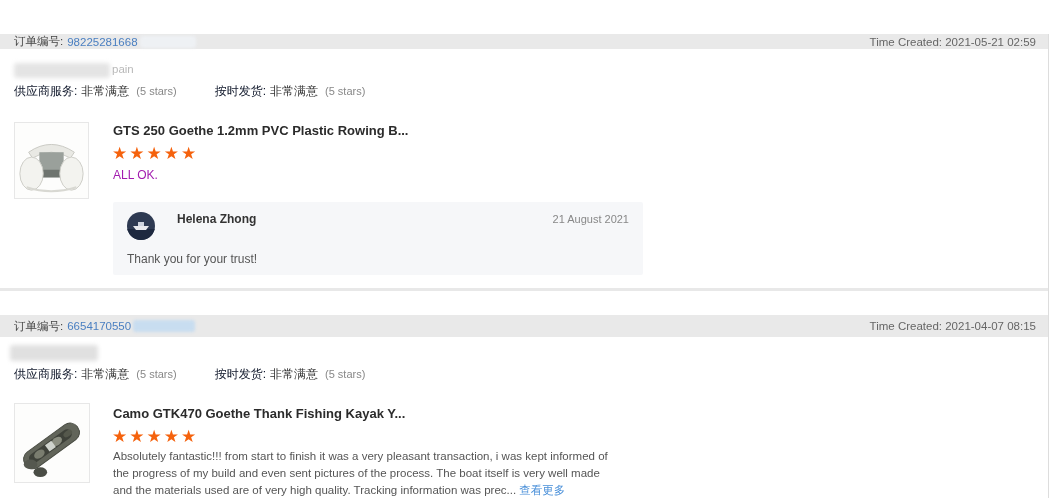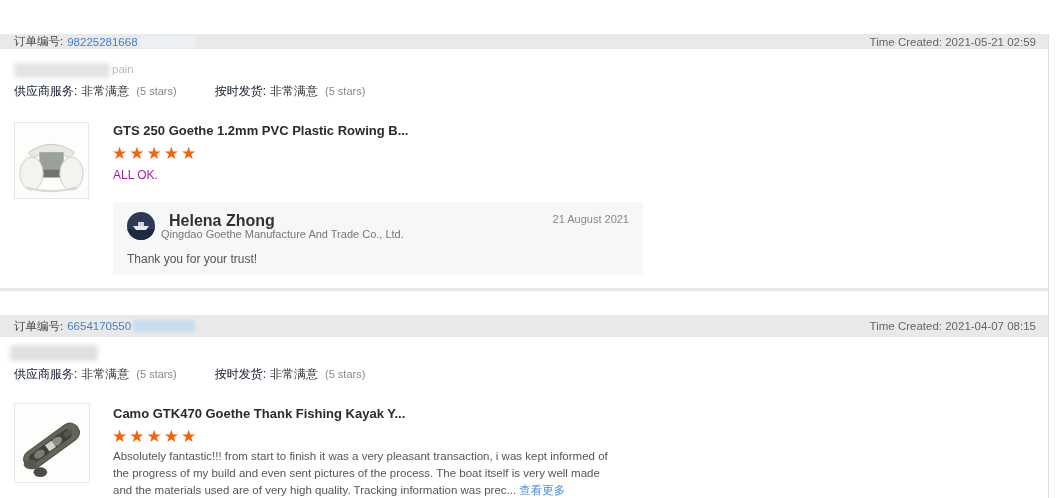--- a/index.html
+++ b/index.html
@@ -44,21 +44,21 @@
   .st1 { top:111px; } .st2 { top:394px; }
 
   .review-short { position:absolute; left:113px; top:134px; font-size:12px; color:#a21caf; }
   .review-long { position:absolute; left:113px; top:414px; width:502px;
                  font-size:11.5px; line-height:17px; color:#555; }
   .see-more { color:#4a90d9; cursor:pointer; }
 
   .reply-box { position:absolute; left:113px; top:168px; width:530px; height:73px;
                background:#f6f7f9; border-radius:2px; }
   .avatar { position:absolute; left:14px; top:10px; width:28px; height:28px; border-radius:50%; overflow:hidden; }
-  .reply-name { position:absolute; left:56px; top:10px; font-size:16px; font-weight:bold; color:#333; }
+  .reply-name { position:absolute; left:64px; top:10px; font-size:12px; font-weight:bold; color:#333; }
   .reply-company { position:absolute; left:48px; top:26px; font-size:11px; color:#777; }
   .reply-date { position:absolute; right:14px; top:11px; font-size:11px; color:#888; }
   .reply-msg { position:absolute; left:14px; top:50px; font-size:12px; color:#555; }
 
   .section-divider { position:absolute; left:0; top:254px; width:1048px; height:3px; background:#e8e8e8; }
   .bottom-bar { position:absolute; left:0; top:490px; width:1048px; height:8px;
                 background:#f1f1f1; border-top:1px solid #d2d2d2; }
   .bottom-blur { position:absolute; left:10px; top:2px; width:30px; height:5px;
                  background:#bcd6ea; filter:blur(1.5px); border-radius:2px; }
 </style>
@@ -109,21 +109,20 @@
   <div class="reply-box">
     <div class="avatar">
       <svg viewBox="0 0 28 28">
         <rect width="28" height="28" fill="#2e3a52"></rect>
         <rect y="17" width="28" height="11" fill="#1e2940"></rect>
         <path d="M6 14 L22 14 L19 18 L9 18 Z" fill="#e9eaee"></path>
         <rect x="11" y="10" width="6" height="4" fill="#cfd4de"></rect>
       </svg>
     </div>
     <span class="reply-name">Helena Zhong</span>
-    <span class="reply-company">Qingdao Goethe Manufacture And Trade Co., Ltd.</span>
     <span class="reply-date">21 August 2021</span>
     <span class="reply-msg">Thank you for your trust!</span>
   </div>
 
   <div class="section-divider"></div>
 
   <div class="order-bar bar2">
     <div class="order-left">
       <span>订单编号:</span>
       <span class="order-num">6654170550</span>

